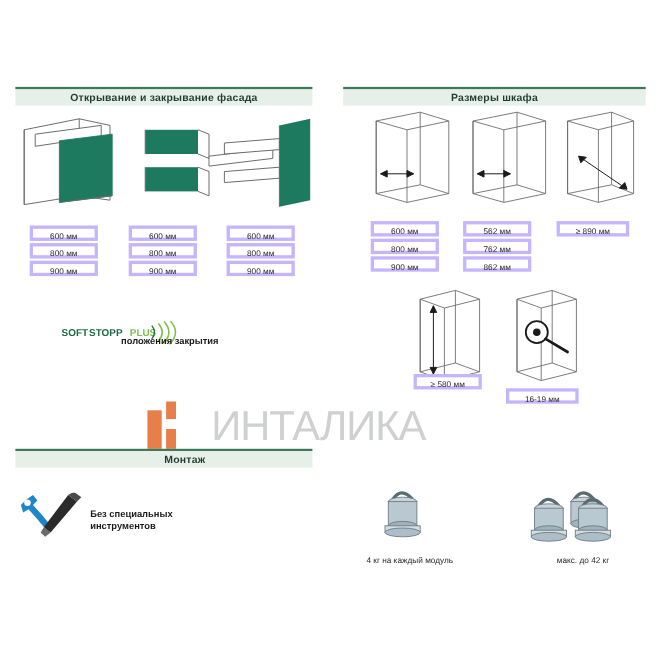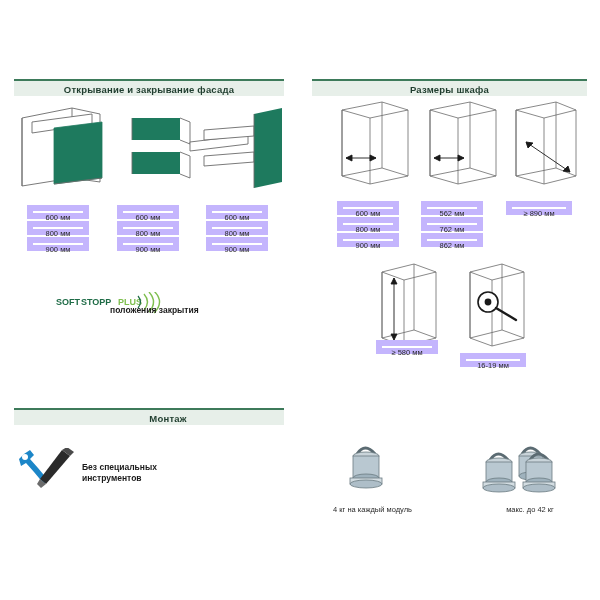--- a/index.html
+++ b/index.html
@@ -29,21 +29,21 @@
     height: 17px;
     letter-spacing: 0.2px;
   }
 
   
   .abs { position: absolute; }
 
   
   .dimbox {
     position: absolute;
-    border: 6px solid #c4b5fd;
+    border: 3px solid #c4b5fd;
     background: #fff;
     font-size: 7.5px;
     color: #2a2a2a;
     text-align: center;
     line-height: 13px;
     height: 14px;
   }
 
   .caption {
     position: absolute;
@@ -246,20 +246,28 @@
         <circle cx="118" cy="44" r="10" fill="#ffffff" stroke="#1a1a1a" stroke-width="1.6"></circle>
         <circle cx="118" cy="44" r="3.4" fill="#1a1a1a"></circle>
         <path d="M126,50 L146,62" stroke="#1a1a1a" stroke-width="2.4" stroke-linecap="round"></path>
       </g>
     </svg>
   </div>
 
   <div class="dimbox" style="left:376px; top:340px; width:62px;">≥ 580 мм</div>
   <div class="dimbox" style="left:460px; top:353px; width:66px;">16-19 мм</div>
 
+  <div class="watermark">
+    <svg width="54" height="54" viewBox="0 0 54 54">
+      <rect x="4" y="12" width="13" height="36" fill="#e2692a"></rect>
+      <rect x="21" y="4" width="9" height="44" fill="#e2692a"></rect>
+      <rect x="21" y="20" width="9" height="9" fill="#ffffff"></rect>
+    </svg>
+    <span class="wm-text">ИНТАЛИКА</span>
+  </div>
 
   <div class="section-header" style="left:14px; top:408px; width:270px;padding-left:38px;">Монтаж</div>
 
 
   <div class="abs" style="left:18px; top:448px; width:60px; height:45px;">
     <svg width="60" height="45" viewBox="0 0 60 45">
 
       <g fill="#1c86c8">
         <path d="M6,6 L12,2 L16,7 L12,11 L20,20 L30,32 L26,36 L16,24 L8,15 L3,18 L1,11 Z"></path>
         <circle cx="7" cy="9" r="3" fill="#ffffff"></circle>

